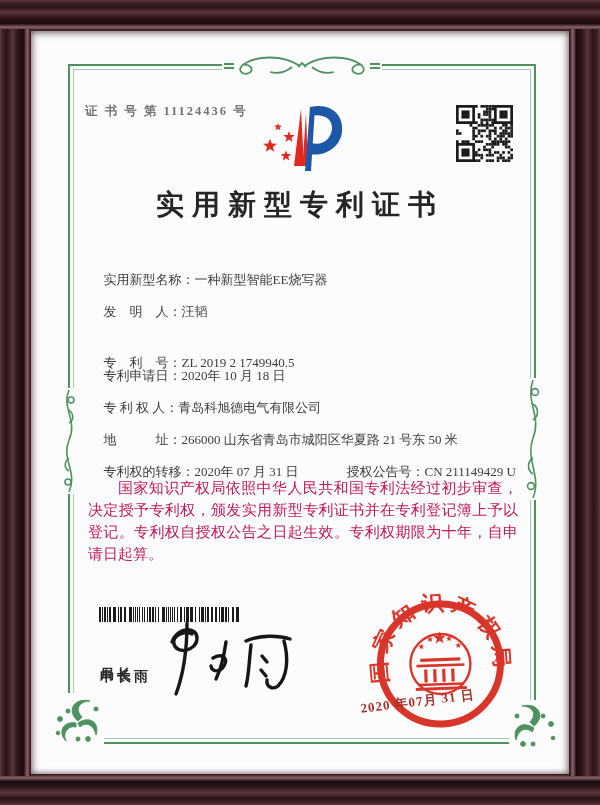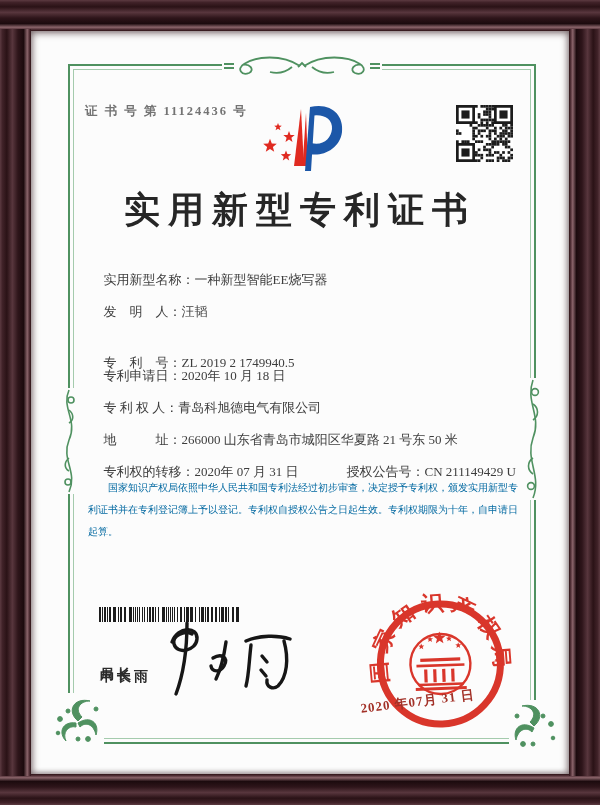--- a/index.html
+++ b/index.html
@@ -20,27 +20,27 @@
     box-shadow:inset 0 3px 7px rgba(40,15,20,.35), inset 0 -2px 5px rgba(40,15,20,.18),
                inset 3px 0 6px rgba(40,15,20,.22), inset -3px 0 6px rgba(40,15,20,.22);}
   
   .green-border{position:absolute;left:68px;top:64px;width:464px;height:676px;
     border:2px solid #4f9160;outline:1px solid #a4cbad;outline-offset:-6px;}
   .ornament{position:absolute;background:#fcfcfc;}
   
   .cert-no{position:absolute;left:85px;top:103px;font-size:12.5px;font-weight:600;
     letter-spacing:2px;color:#737373;}
   .title{position:absolute;left:68px;top:186px;width:464px;text-align:center;
-    font-size:36px;font-weight:700;letter-spacing:8px;padding-left:0;color:#262626;box-sizing:border-box;}
+    font-size:28px;font-weight:700;letter-spacing:8px;padding-left:0;color:#262626;box-sizing:border-box;}
   .frow{position:absolute;left:97px;font-size:13px;font-weight:400;color:#3d3d3d;white-space:pre;}
   .frow .lab{display:inline-block;}
   .frow .val{display:inline-block;}
   .pair2{margin-left:48px;}
-  .body-text{position:absolute;left:88px;top:477px;width:430px;font-size:10px;
-    color:#0369a1;line-height:22px;text-align:justify;}
+  .body-text{position:absolute;left:88px;top:477px;width:430px;font-size:15px;
+    color:#be185d;line-height:22px;text-align:justify;}
   .body-text p{margin:0;text-indent:2em;}
   .officer{position:absolute;left:100px;font-family:"Liberation Sans","DejaVu Sans",sans-serif;
     font-size:14px;font-weight:600;letter-spacing:3px;color:#2b2b2b;}
   .abs{position:absolute;}
 </style>
 </head>
 <body>
 
 <div class="f-side f-top"></div>
 <div class="f-side f-bottom"></div>

